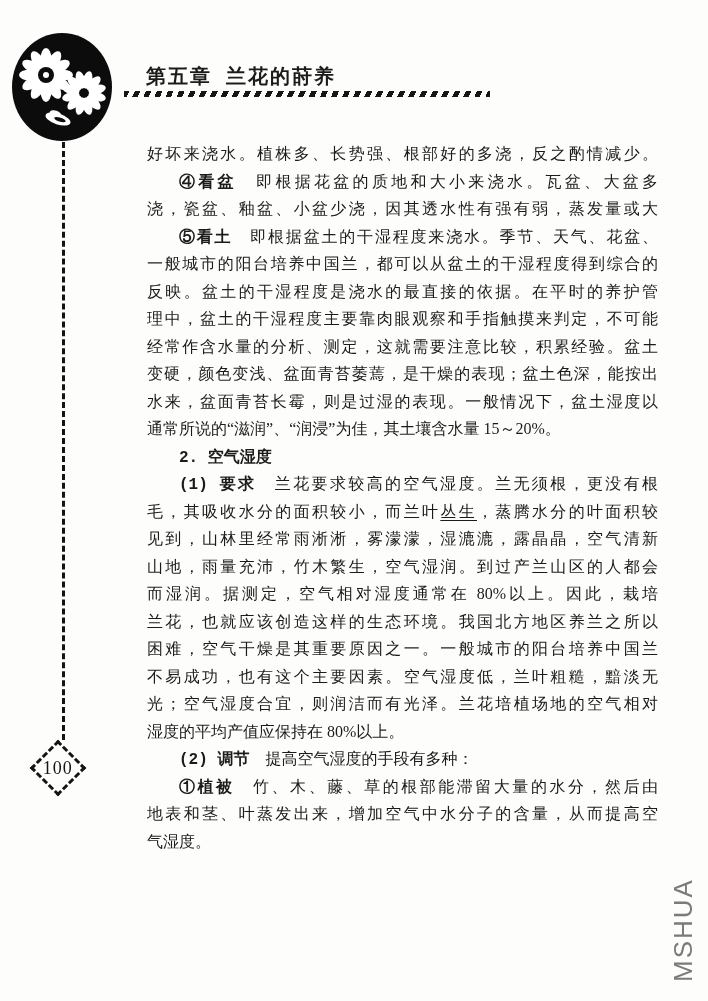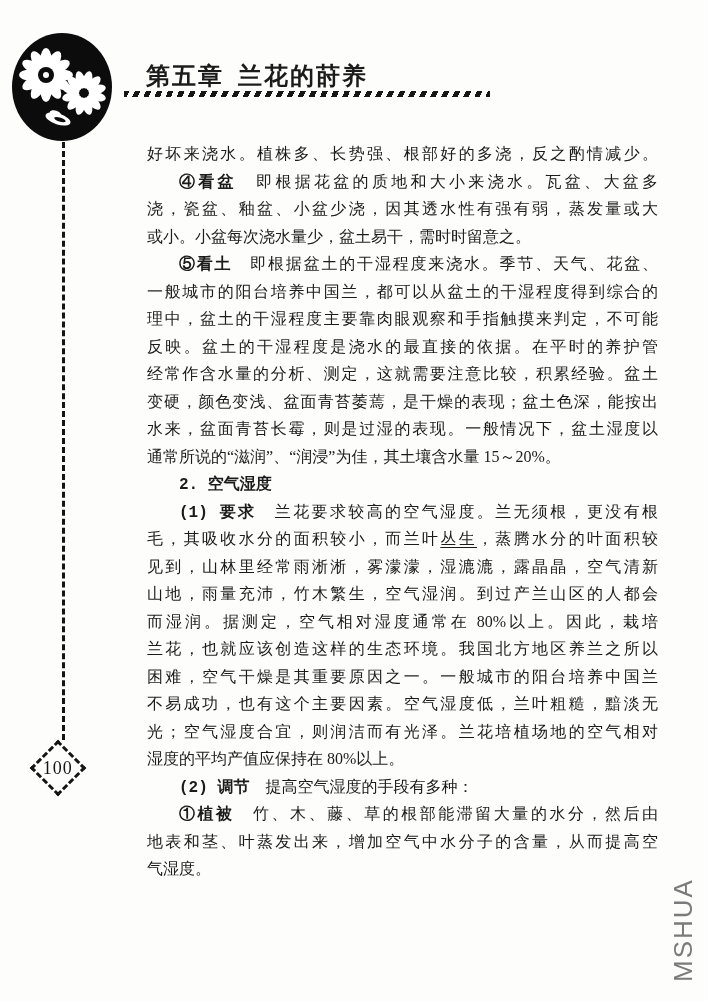--- a/index.html
+++ b/index.html
@@ -7,21 +7,21 @@
     position:relative;width:708px;height:1001px;background:#fdfdfc;
     overflow:hidden;margin:0 auto;
     font-family:"Liberation Serif","DejaVu Serif",serif;
     color:#1b1b1b;
   }
   
   .medallion{position:absolute;left:12px;top:33px;width:100px;height:108px;}
   
   .chapter-header{
     position:absolute;left:146px;top:64px;height:24px;line-height:24px;
-    font-size:24px;font-weight:700;letter-spacing:2px;white-space:nowrap;
+    font-size:20px;font-weight:700;letter-spacing:2px;white-space:nowrap;
   }
   .chapter-header .gap{display:inline-block;width:14px;}
   
   .header-rule{
     position:absolute;left:124px;top:91px;width:366px;height:6px;
     background:repeating-linear-gradient(115deg,#161616 0 5px,transparent 5px 10px);
   }
   
   .v-dash{
     position:absolute;left:62px;top:142px;height:598px;width:0;
@@ -119,25 +119,24 @@
   <div class="v-dash"></div>
 
   <div class="pn-diamond">
     <span class="pn">100</span>
   </div>
 
   <div class="body-text">
       <div class="line"><span>好坏来浇水。植株多、长势强、根部好的多浇，反之酌情减少。</span></div>
       <div class="line indent"><span class="b">④看盆</span><span>　即根据花盆的质地和大小来浇水。瓦盆、大盆多</span></div>
       <div class="line"><span>浇，瓷盆、釉盆、小盆少浇，因其透水性有强有弱，蒸发量或大</span></div>
-      <div class="line short"><span>或小。小盆每次浇水量少，盆土易干，需时时留意之。</span></div>
       <div class="line indent"><span class="b">⑤看土</span><span>　即根据盆土的干湿程度来浇水。季节、天气、花盆、</span></div>
       <div class="line"><span>一般城市的阳台培养中国兰，都可以从盆土的干湿程度得到综合的</span></div>
+      <div class="line"><span>反映。盆土的干湿程度是浇水的最直接的依据。在平时的养护管</span></div>
       <div class="line"><span>理中，盆土的干湿程度主要靠肉眼观察和手指触摸来判定，不可能</span></div>
-      <div class="line"><span>反映。盆土的干湿程度是浇水的最直接的依据。在平时的养护管</span></div>
       <div class="line"><span>经常作含水量的分析、测定，这就需要注意比较，积累经验。盆土</span></div>
       <div class="line"><span>变硬，颜色变浅、盆面青苔萎蔫，是干燥的表现；盆土色深，能按出</span></div>
       <div class="line"><span>水来，盆面青苔长霉，则是过湿的表现。一般情况下，盆土湿度以</span></div>
       <div class="line short"><span>通常所说的“滋润”、“润浸”为佳，其土壤含水量 15～20%。</span></div>
       <div class="line indent short"><span class="b">2. 空气湿度</span></div>
       <div class="line indent"><span class="b">(1) 要求</span><span>　兰花要求较高的空气湿度。兰无须根，更没有根</span></div>
       <div class="line"><span>毛，其吸收水分的面积较小，而兰叶</span><span class="u">丛生</span><span>，蒸腾水分的叶面积较</span></div>
       <div class="line"><span>见到，山林里经常雨淅淅，雾濛濛，湿漉漉，露晶晶，空气清新</span></div>
       <div class="line"><span>山地，雨量充沛，竹木繁生，空气湿润。到过产兰山区的人都会</span></div>
       <div class="line"><span>而湿润。据测定，空气相对湿度通常在 80%以上。因此，栽培</span></div>

